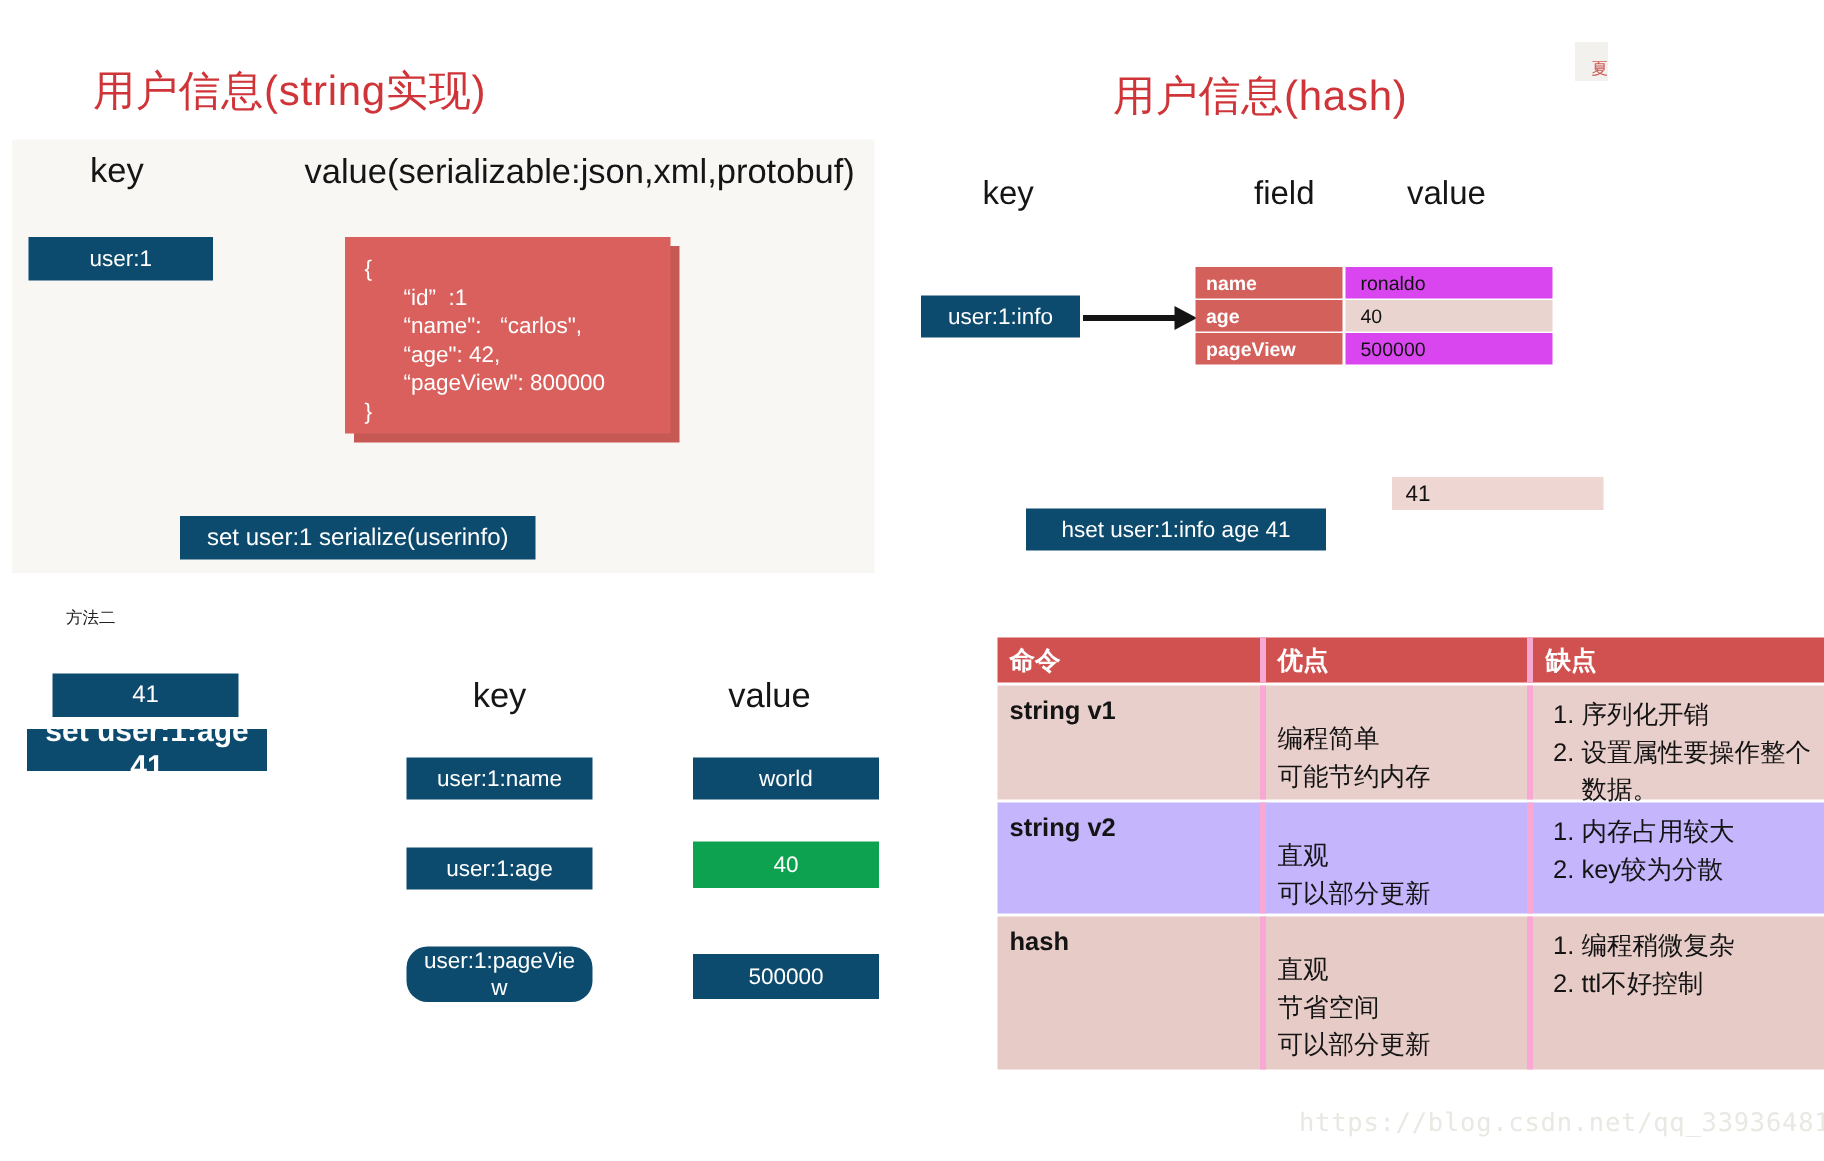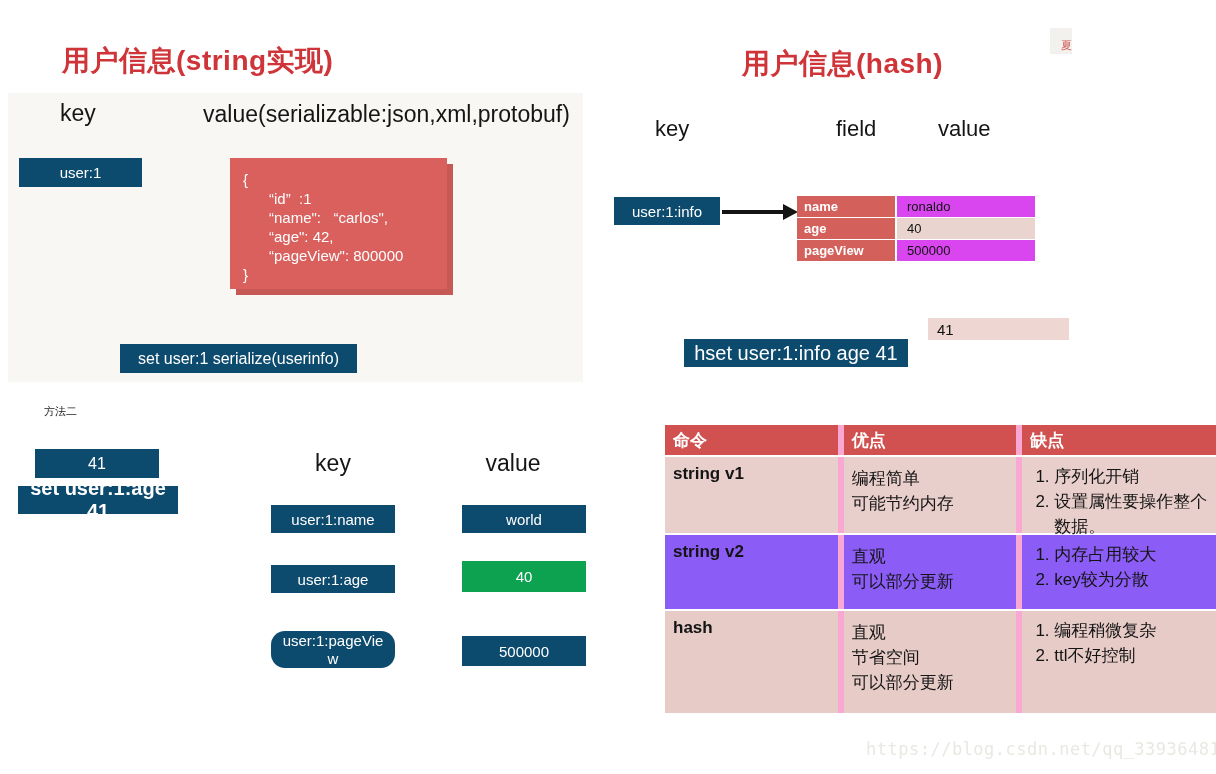--- a/index.html
+++ b/index.html
@@ -15,21 +15,21 @@
 
   
   .redbox {
     background:#0c4a6e;
     color:#fff;
     display:flex; align-items:center; justify-content:center;
     font-size:15px;
     text-align:center;
   }
   .section-title {
-    font-size:28px; font-weight:bold; color:#cf3438; letter-spacing:0.5px;
+    font-size:28px; font-weight:normal; color:#cf3438; letter-spacing:0.5px;
   }
   .col-header { font-size:23px; color:#151515; }
 
   
   .panel-string { left:8px; top:93px; width:575px; height:289px; background:#f8f7f4; }
   .title-string { left:62px; top:42px; }
   .hdr-key-1    { left:60px;  top:100px; }
   .hdr-value-1  { left:203px; top:101px; }
   .box-user1    { left:19px; top:158px; width:123px; height:29px; }
   .box-json {
@@ -65,57 +65,57 @@
   .corner-glyph { left:1061px; top:38px; font-size:11px; color:#d05a55; }
   .hdr-key-3   { left:655px; top:116px; font-size:22px; }
   .hdr-field   { left:836px; top:116px; font-size:22px; }
   .hdr-value-3 { left:938px; top:116px; font-size:22px; }
   .box-userinfo { left:614px; top:197px; width:106px; height:28px; }
   .arrow { left:722px; top:204px; width:76px; height:16px; }
   .arrow .shaft { position:absolute; left:0; top:6px; width:62px; height:4px; background:#141414; }
   .arrow .head  { position:absolute; right:0; top:0; width:0; height:0;
                   border-top:8px solid transparent; border-bottom:8px solid transparent;
                   border-left:15px solid #141414; }
-  .hash-table { left:797px; top:196px; width:246px; }
+  .hash-table { left:797px; top:178px; width:246px; }
   .hash-row { display:flex; margin-bottom:1px; height:21px; }
   .hash-field {
     width:98px; background:#d4605c; color:#fff; font-weight:bold; font-size:13px;
     display:flex; align-items:center; padding-left:7px; margin-right:2px;
   }
   .hash-value {
     width:138px; font-size:13px; color:#111;
     display:flex; align-items:center; padding-left:10px;
   }
   .hv-light { background:#d946ef; }
   .hv-pink  { background:#ead4d0; }
   .box-new41 {
     left:928px; top:318px; width:141px; height:22px; background:#eed6d2;
     color:#111; font-size:15px; display:flex; align-items:center; padding-left:9px;
   }
-  .box-cmd-3 { left:684px; top:339px; width:224px; height:28px; font-size:20px; }
+  .box-cmd-3 { left:684px; top:339px; width:200px; height:28px; font-size:15px; }
 
   
   .cmp-table { left:665px; top:425px; width:551px; }
   .cmp-row { display:flex; border-bottom:2px solid #fff; }
-  .cmp-cell { padding:4px 8px; border-right:6px solid #f9a8d4; }
+  .cmp-cell { padding:4px 8px; border-right:4px solid #f9a8d4; }
   .cmp-cell:last-child { border-right:none; }
   .c1 { width:186px; }
   .c2 { width:186px; }
   .c3 { width:202px; }
   .cmp-head .cmp-cell {
     background:#d0514f; color:#fff; font-weight:bold; font-size:17px;
     height:30px; display:flex; align-items:center;
   }
   .cmp-body-row .cmp-cell { font-size:17px; color:#141414; }
   .cmp-cmd { font-size:19px; padding-top:7px;font-weight:bold; }
-  .cmp-pros { white-space:pre-line; line-height:25px; padding-top:9px; }
+  .cmp-pros { white-space:pre-line; line-height:25px; padding-top:23px; }
   .cmp-cons { padding-top:7px; }
   .cmp-cons ol { margin:0 0 0 0; padding-left:24px; line-height:25px; }
   .r-dark  { background:#e9cfcb; }
-  .r-light { background:#8b5cf6; }
+  .r-light { background:#c4b5fd; }
   .r-dark2 { background:#e6cbc7; }
   .h1 { height:78px; } .h2 { height:76px; } .h3 { height:104px; }
 
   
   .watermark {
     left:866px; top:739px; font-family:"DejaVu Sans Mono", monospace;
     font-size:17px; color:#e9e8e2; letter-spacing:0.5px;
   }
 </style>
 </head>

